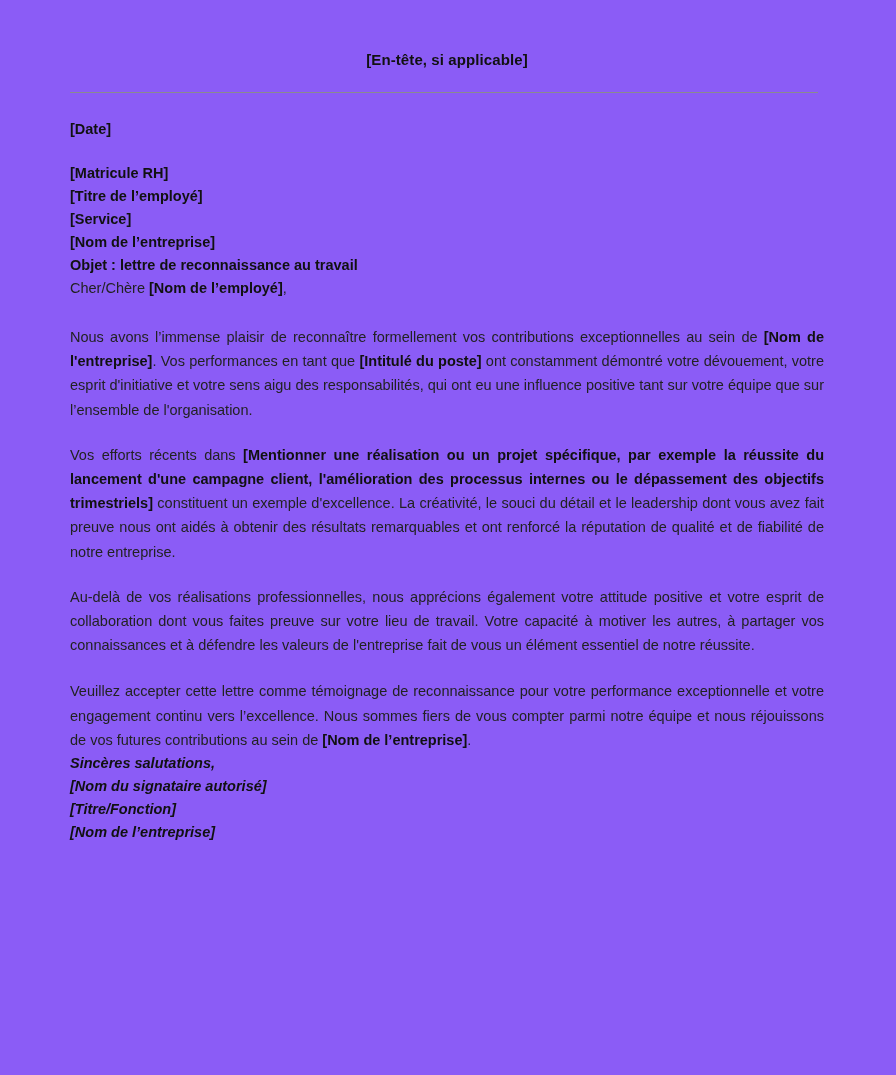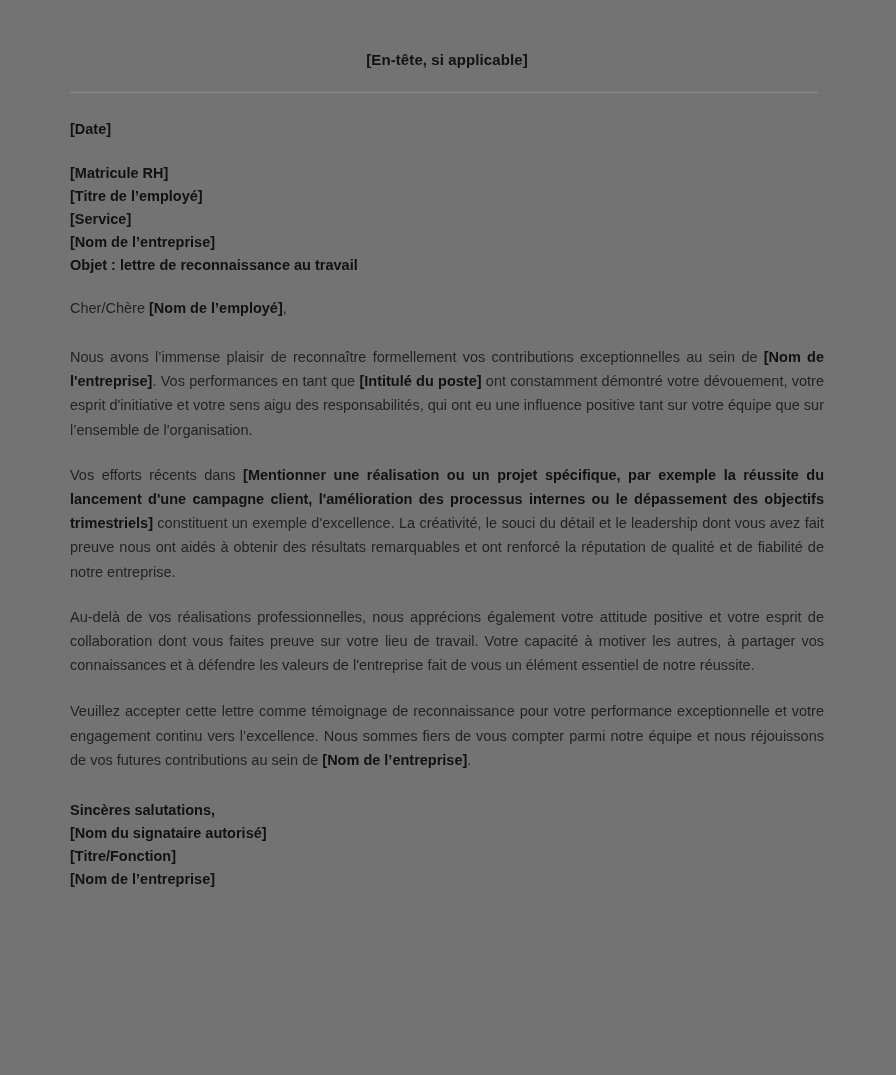--- a/index.html
+++ b/index.html
@@ -13,21 +13,21 @@
     font-family: "Liberation Sans", sans-serif;
     color: #1a1a1a;
     -webkit-font-smoothing: antialiased;
   }
 
   .page {
     position: relative;
     width: 896px;
     height: 1075px;
     margin: 0 auto;
-    background: #737373;
+    background: #8b5cf6;
     box-sizing: border-box;
     overflow: hidden;
   }
 
   .content {
     position: absolute;
     left: 70px;
     top: 0;
     width: 754px;
   }
@@ -72,21 +72,20 @@
   }
 
   .subject-line {
     font-weight: bold;
     font-size: 14.5px;
     line-height: 23px;
     color: #111111;
   }
 
   .salutation {
-    margin-top: 20px;
     font-size: 14.5px;
     line-height: 23px;
     color: #222222;
   }
 
   .salutation .ph,
   .para .ph {
     font-weight: bold;
     color: #111111;
   }
@@ -106,21 +105,21 @@
     margin-top: 0;
   }
 
   #para-1 { margin-top: 25px; }
   #para-2 { margin-top: 21px; }
   #para-3 { margin-top: 21px; }
   #para-4 { margin-top: 22px; }
 
   
   .closing-block {
-    margin-top: 27px;
+    font-style: italic;
   }
 
   .closing-block .close-line {
     font-weight: bold;
     font-size: 14.5px;
     line-height: 23px;
     color: #111111;
     white-space: pre;
   }
 </style>

